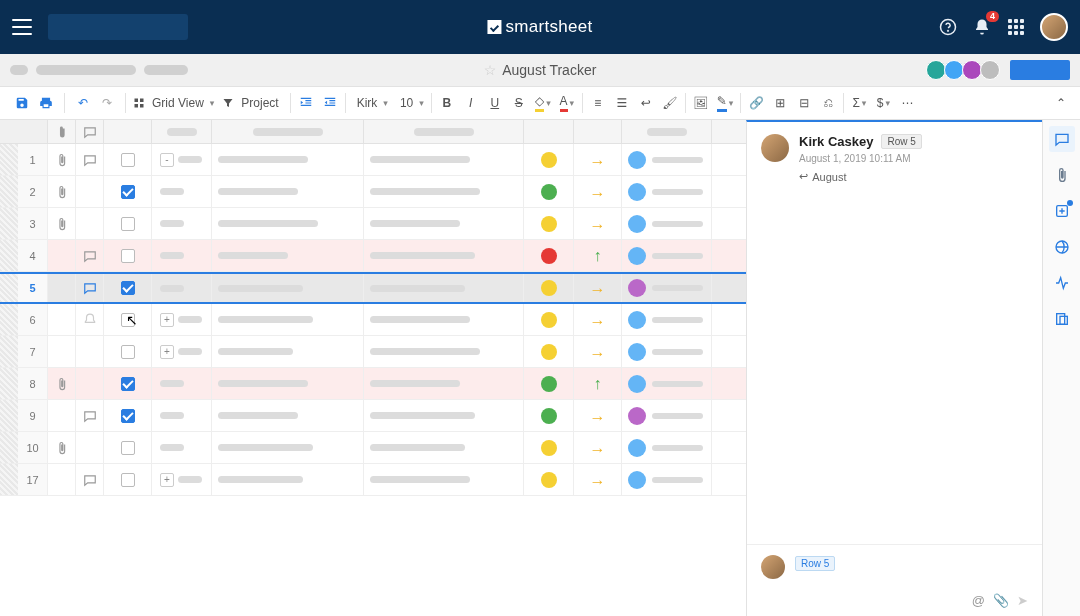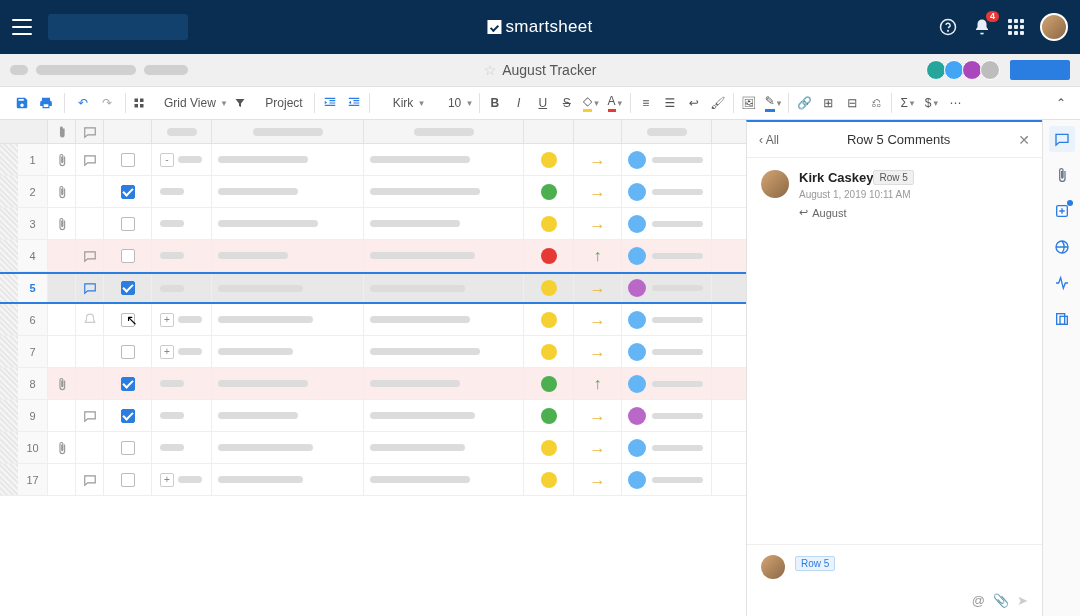--- a/index.html
+++ b/index.html
@@ -25,21 +25,21 @@
 .tabbar-center { position: absolute; left: 50%; transform: translateX(-50%); display: flex; align-items: center; gap: 6px; font-size: 14px; color: #555; }
 .star { color: #ccc; font-size: 14px; }
 .tabbar-right { margin-left: auto; display: flex; align-items: center; gap: 4px; }
 .user-chip { width: 20px; height: 20px; border-radius: 50%; margin-left: -6px; border: 1px solid #fff; }
 .share-btn { width: 60px; height: 20px; background: #2a7de1; border-radius: 2px; margin-left: 6px; }
 
 .toolbar { height: 34px; background: #fff; border-top: 1px solid #e2e2e2; border-bottom: 1px solid #e2e2e2; display: flex; align-items: center; padding: 0 8px; gap: 2px; font-size: 12px; color: #555; }
 .tb-group { display: flex; align-items: center; gap: 2px; padding: 0 3px; }
 .tb-sep { width: 1px; height: 20px; background: #e2e2e2; margin: 0 2px; }
 .tb-btn { min-width: 22px; height: 24px; display: flex; align-items: center; justify-content: center; padding: 0 3px; cursor: pointer; border-radius: 2px; }
-.tb-label { padding: 0 4px; margin-left: 12px; }
+.tb-label { padding: 0 4px; }
 .caret::after { content: '▾'; font-size: 9px; margin-left: 2px; color: #888; }
 .toolbar-right { margin-left: auto; }
 
 .main { display: flex; height: calc(616px - 54px - 32px - 34px); }
 .grid-area { flex: 1; overflow: hidden; position: relative; }
 .grid-header { display: flex; height: 24px; background: #f5f5f5; border-bottom: 1px solid #e2e2e2; }
 .hc { border-right: 1px solid #e2e2e2; display: flex; align-items: center; justify-content: center; }
 .hc-num { width: 48px; background: #f0f0f0; }
 .hc-att { width: 28px; }
 .hc-cmt { width: 28px; }
@@ -87,21 +87,21 @@
 
 .comments-panel { width: 296px; border-left: 1px solid #e2e2e2; background: #fff; display: flex; flex-direction: column; border-top: 2px solid #2a7de1; }
 .cp-header { height: 36px; display: flex; align-items: center; padding: 0 12px; border-bottom: 1px solid #eee; gap: 8px; }
 .cp-back { color: #666; font-size: 12px; cursor: pointer; }
 .cp-title { flex: 1; text-align: center; font-size: 13px; color: #333; font-weight: 500; }
 .cp-close { color: #888; font-size: 14px; cursor: pointer; }
 .cp-body { flex: 1; padding: 12px 14px; }
 .comment { display: flex; gap: 10px; }
 .c-avatar { width: 28px; height: 28px; border-radius: 50%; background: linear-gradient(135deg,#d4a574,#8b6844); flex-shrink: 0; }
 .c-content { flex: 1; }
-.c-head { display: flex; align-items: center; margin-bottom: 4px; }
+.c-head { display: flex; align-items: center; gap: 8px; margin-bottom: 4px; }
 .c-author { font-weight: 600; font-size: 13px; color: #222; }
 .row-tag { font-size: 10px; background: #f0f0f0; border: 1px solid #ddd; padding: 1px 5px; border-radius: 2px; color: #555; }
 .c-text { font-size: 12px; color: #444; line-height: 1.4; margin-bottom: 6px; }
 .c-date { font-size: 10px; color: #999; margin-bottom: 6px; }
 .c-reply { font-size: 11px; color: #666; cursor: pointer; display: flex; align-items: center; gap: 4px; }
 .cp-footer { border-top: 1px solid #eee; padding: 10px 14px; display: flex; gap: 10px; align-items: flex-start; }
 .cf-avatar { width: 24px; height: 24px; border-radius: 50%; background: linear-gradient(135deg,#d4a574,#8b6844); flex-shrink: 0; }
 .cf-input-area { flex: 1; }
 .cf-tag { display: inline-block; font-size: 10px; color: #2a7de1; background: #eaf3fc; border: 1px solid #bcd9f2; padding: 1px 5px; border-radius: 2px; margin-bottom: 4px; }
 .cf-input { font-size: 12px; color: #aaa; }
@@ -649,25 +649,20 @@
           <div class="cell cell-own">
             <div class="own-avatar" style="background:#64b5f6"></div>
             <div class="own-ph"></div>
           </div>
         </div>
       </div>
     <div class="cursor" style="left:126px;top:192px">↖</div>
   </div>
 
   <div class="comments-panel">
-    <div class="cp-header">
-      <span class="cp-back">‹ <span>All</span></span>
-      <span class="cp-title">Row 5 Comments</span>
-      <span class="cp-close">✕</span>
-    </div>
     <div class="cp-body">
       <div class="comment">
         <div class="c-avatar"></div>
         <div class="c-content">
           <div class="c-head">
             <span class="c-author">Kirk Caskey</span>
             <span class="row-tag">Row 5</span>
           </div>
           <div class="c-date">August 1, 2019 10:11 AM</div>
           <div class="c-reply">↩ <span>August</span></div>

